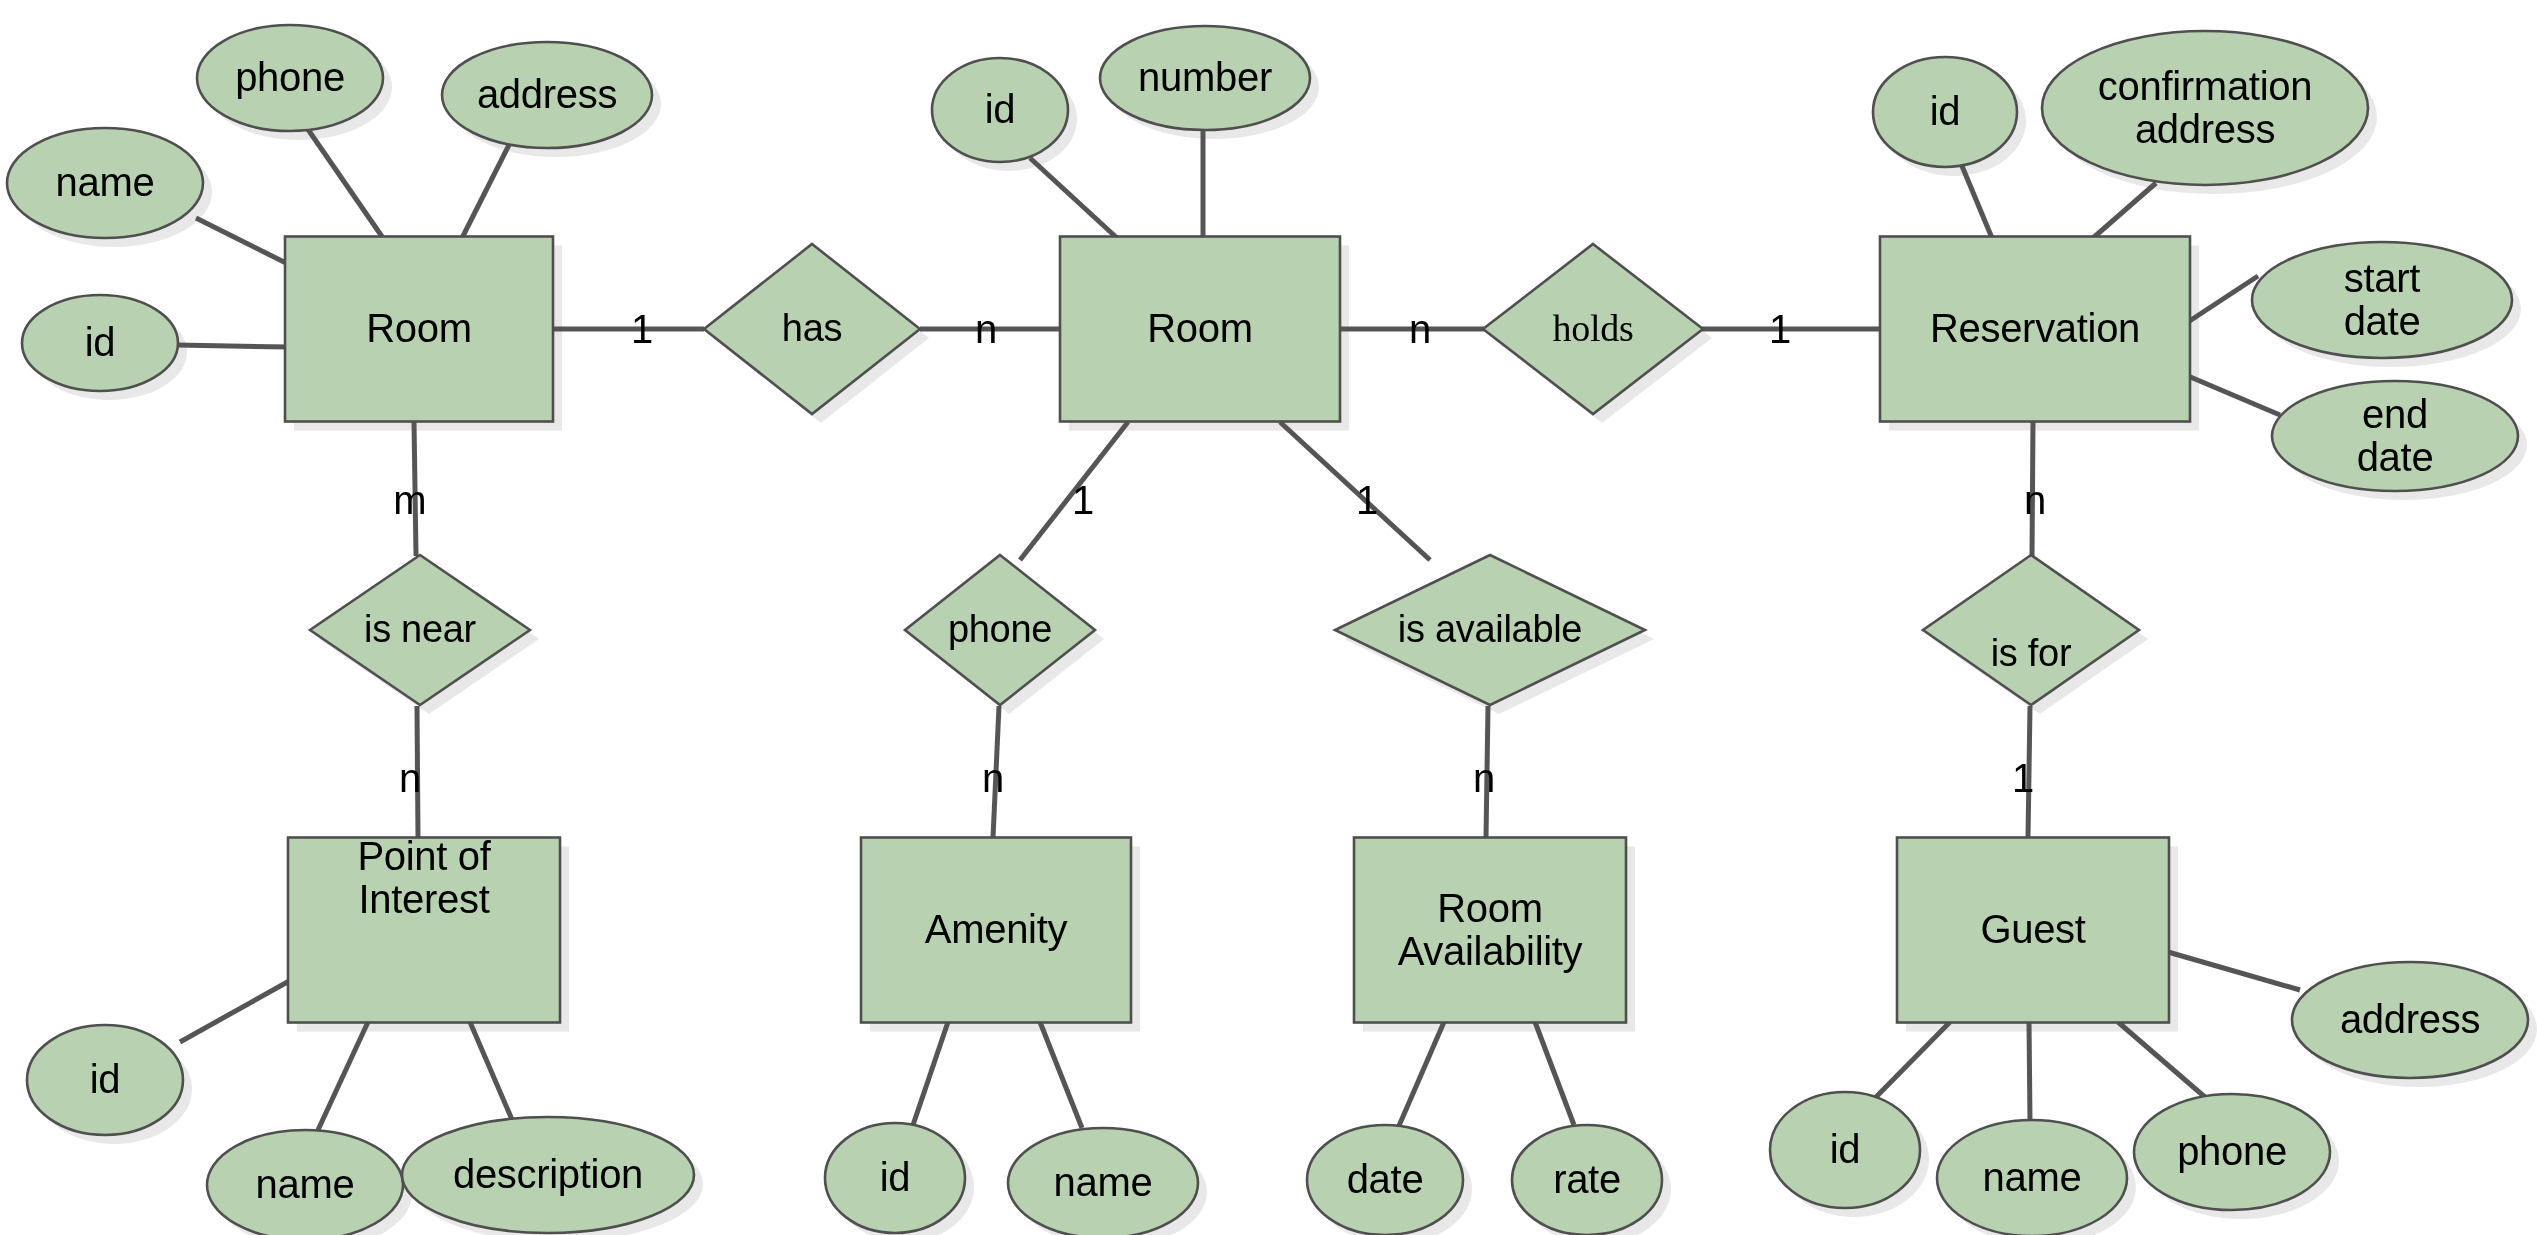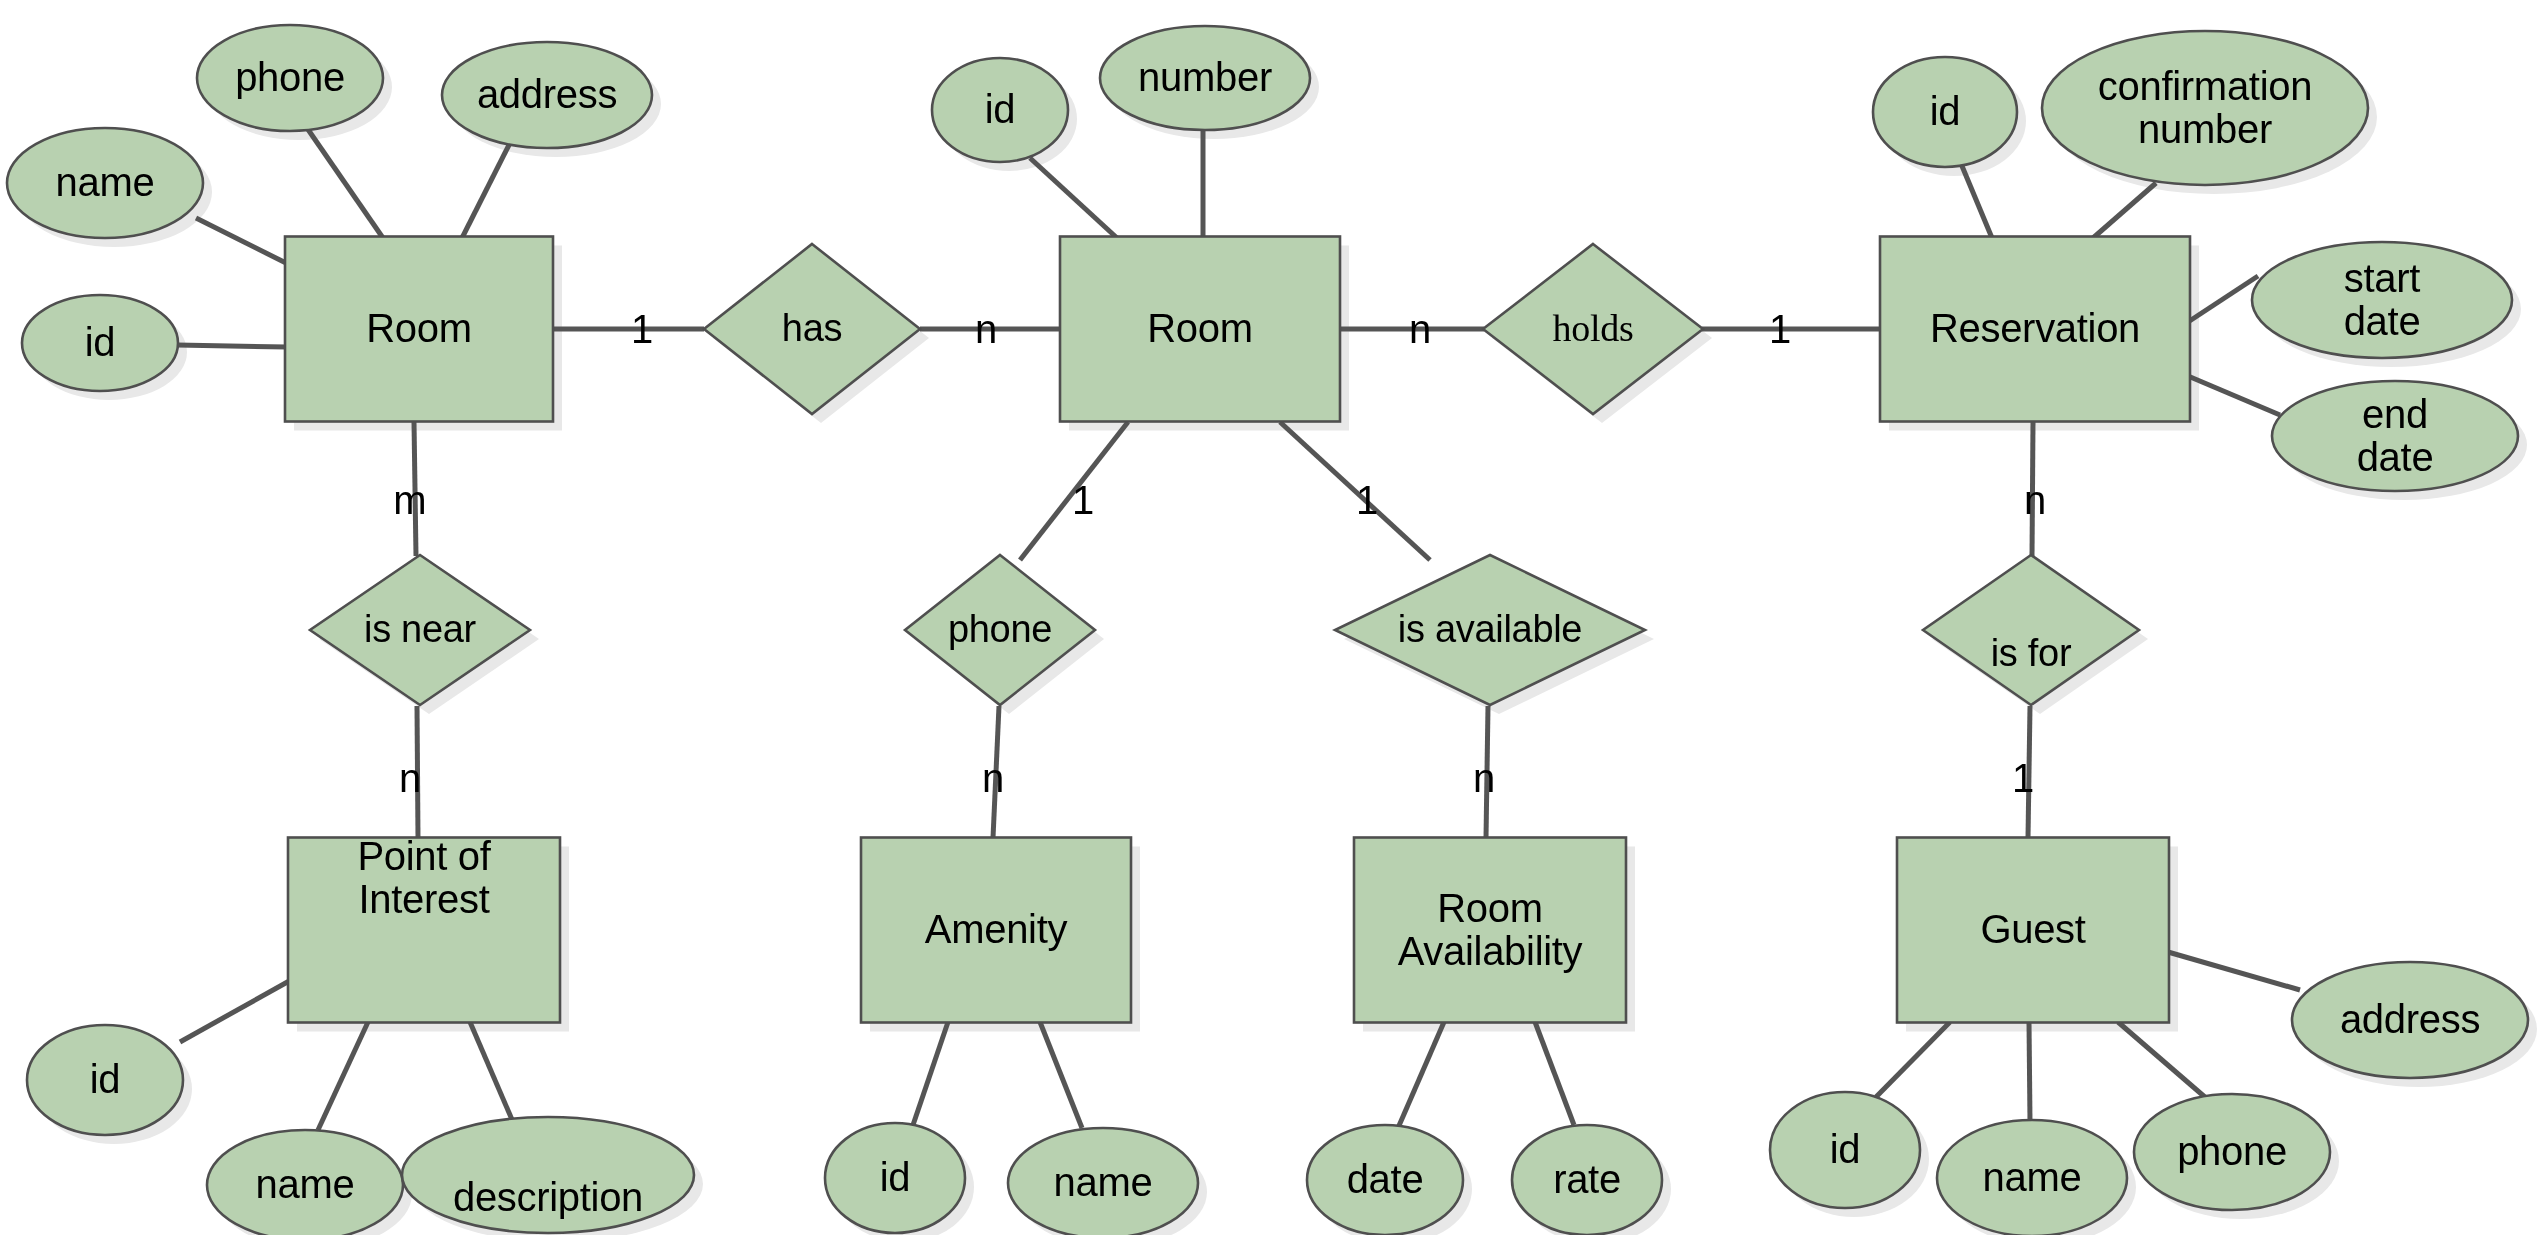--- a/index.html
+++ b/index.html
@@ -188,26 +188,26 @@
       <div class="shape-label relationship-label" style="left: 1490px; top: 630px;">is available</div>
       <div class="shape-label relationship-label" style="left: 2031px; top: 654px;">is for</div>
       <div class="shape-label attribute-label" style="left: 105px; top: 183px;">name</div>
       <div class="shape-label attribute-label" style="left: 290px; top: 78px;">phone</div>
       <div class="shape-label attribute-label" style="left: 547px; top: 95px;">address</div>
       <div class="shape-label attribute-label pk" style="left: 100px; top: 343px;">id</div>
       <div class="shape-label attribute-label pk" style="left: 1000px; top: 110px;">id</div>
       <div class="shape-label attribute-label" style="left: 1205px; top: 78px;">number</div>
       <div class="shape-label attribute-label pk" style="left: 1945px; top: 112px;">id</div>
       <div class="shape-label attribute-label" style="left: 2205px; top: 108px;">confirmation
-number</div>
+address</div>
       <div class="shape-label attribute-label" style="left: 2382px; top: 300px;">start date</div>
       <div class="shape-label attribute-label" style="left: 2395px; top: 436px;">end date</div>
       <div class="shape-label attribute-label pk" style="left: 105px; top: 1080px;">id</div>
       <div class="shape-label attribute-label" style="left: 305px; top: 1185px;">name</div>
-      <div class="shape-label attribute-label" style="left: 548px; top: 1175px; margin-top: 23px;">description</div>
+      <div class="shape-label attribute-label" style="left: 548px; top: 1175px;">description</div>
       <div class="shape-label attribute-label pk" style="left: 895px; top: 1178px;">id</div>
       <div class="shape-label attribute-label" style="left: 1103px; top: 1183px;">name</div>
       <div class="shape-label attribute-label" style="left: 1385px; top: 1180px;">date</div>
       <div class="shape-label attribute-label" style="left: 1587px; top: 1180px;">rate</div>
       <div class="shape-label attribute-label pk" style="left: 1845px; top: 1150px;">id</div>
       <div class="shape-label attribute-label" style="left: 2032px; top: 1178px;">name</div>
       <div class="shape-label attribute-label" style="left: 2232px; top: 1152px;">phone</div>
       <div class="shape-label attribute-label" style="left: 2410px; top: 1020px;">address</div>
       <div class="card-label" style="left: 642px; top: 329px;">1</div>
       <div class="card-label" style="left: 986px; top: 329px;">n</div>

